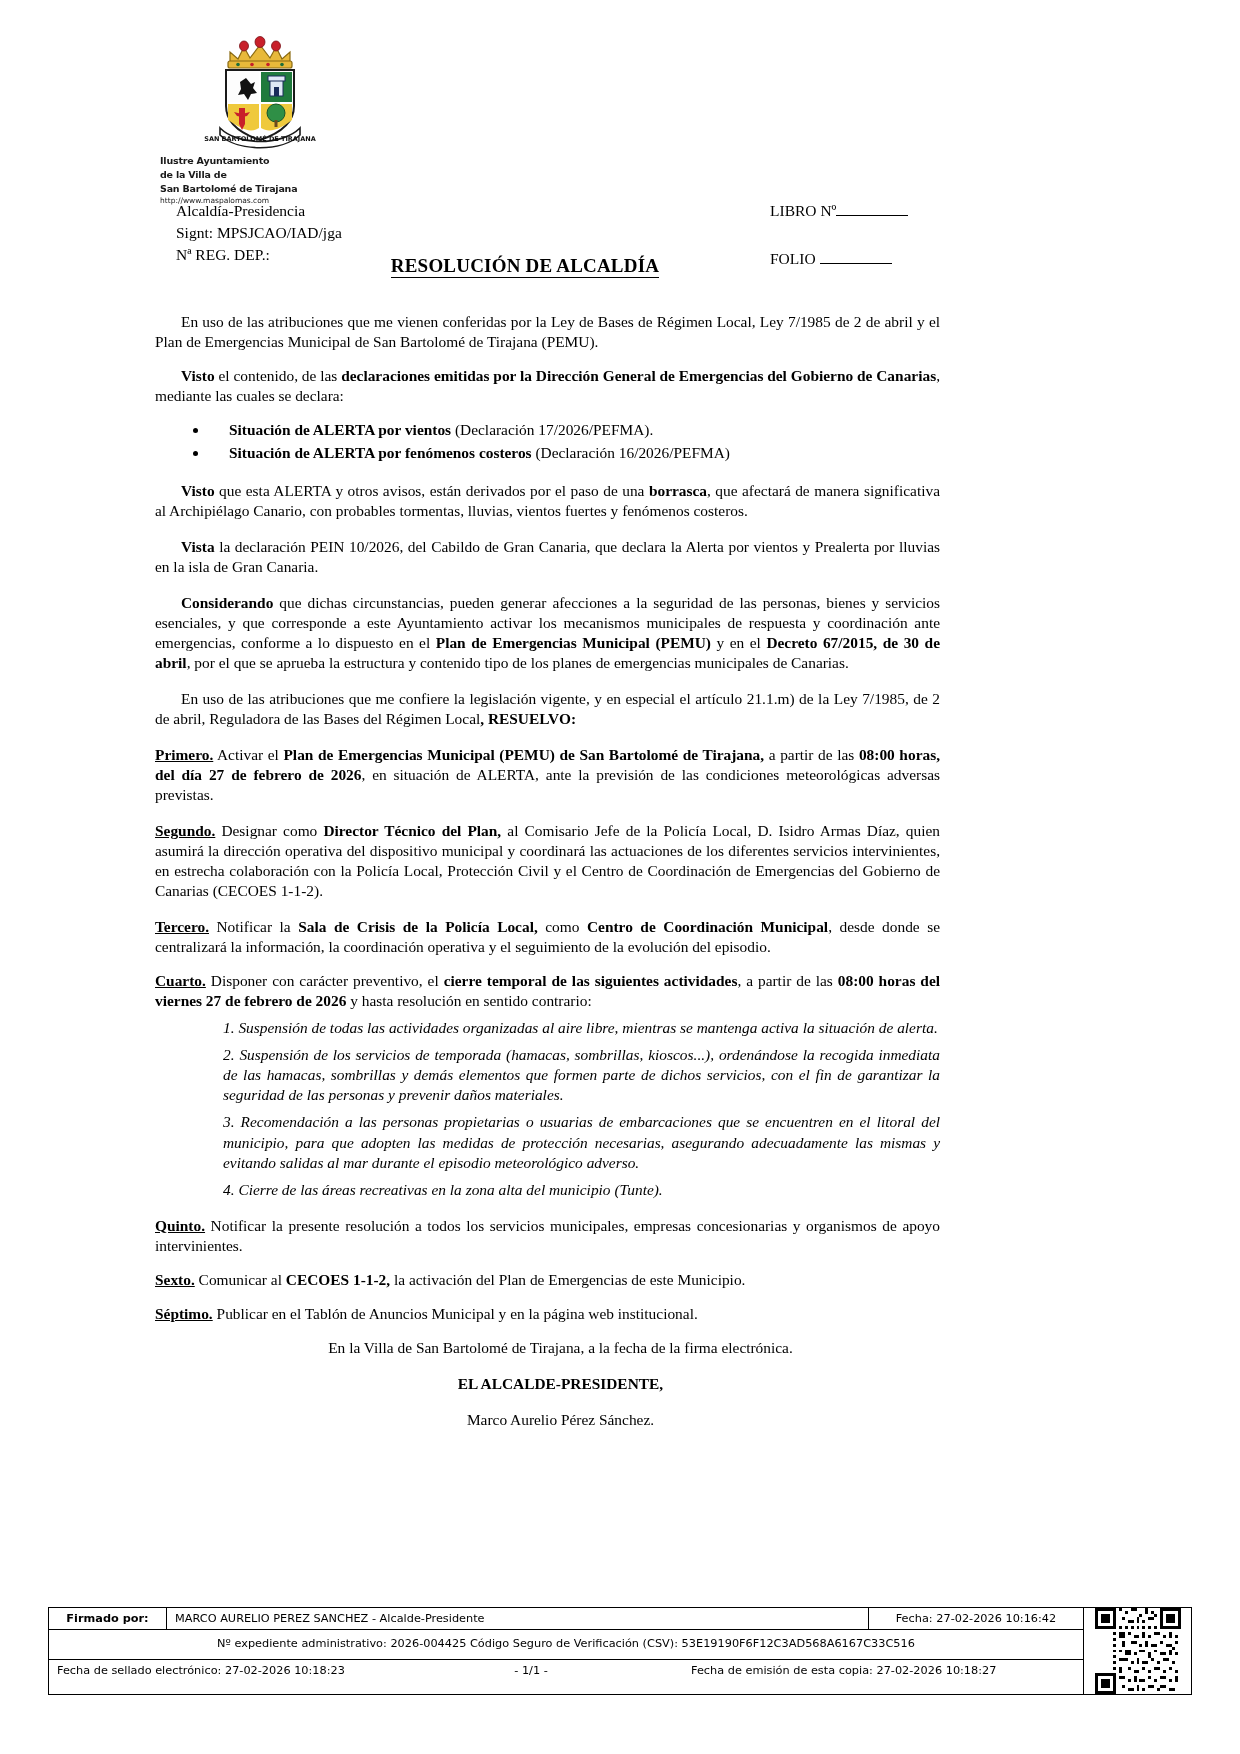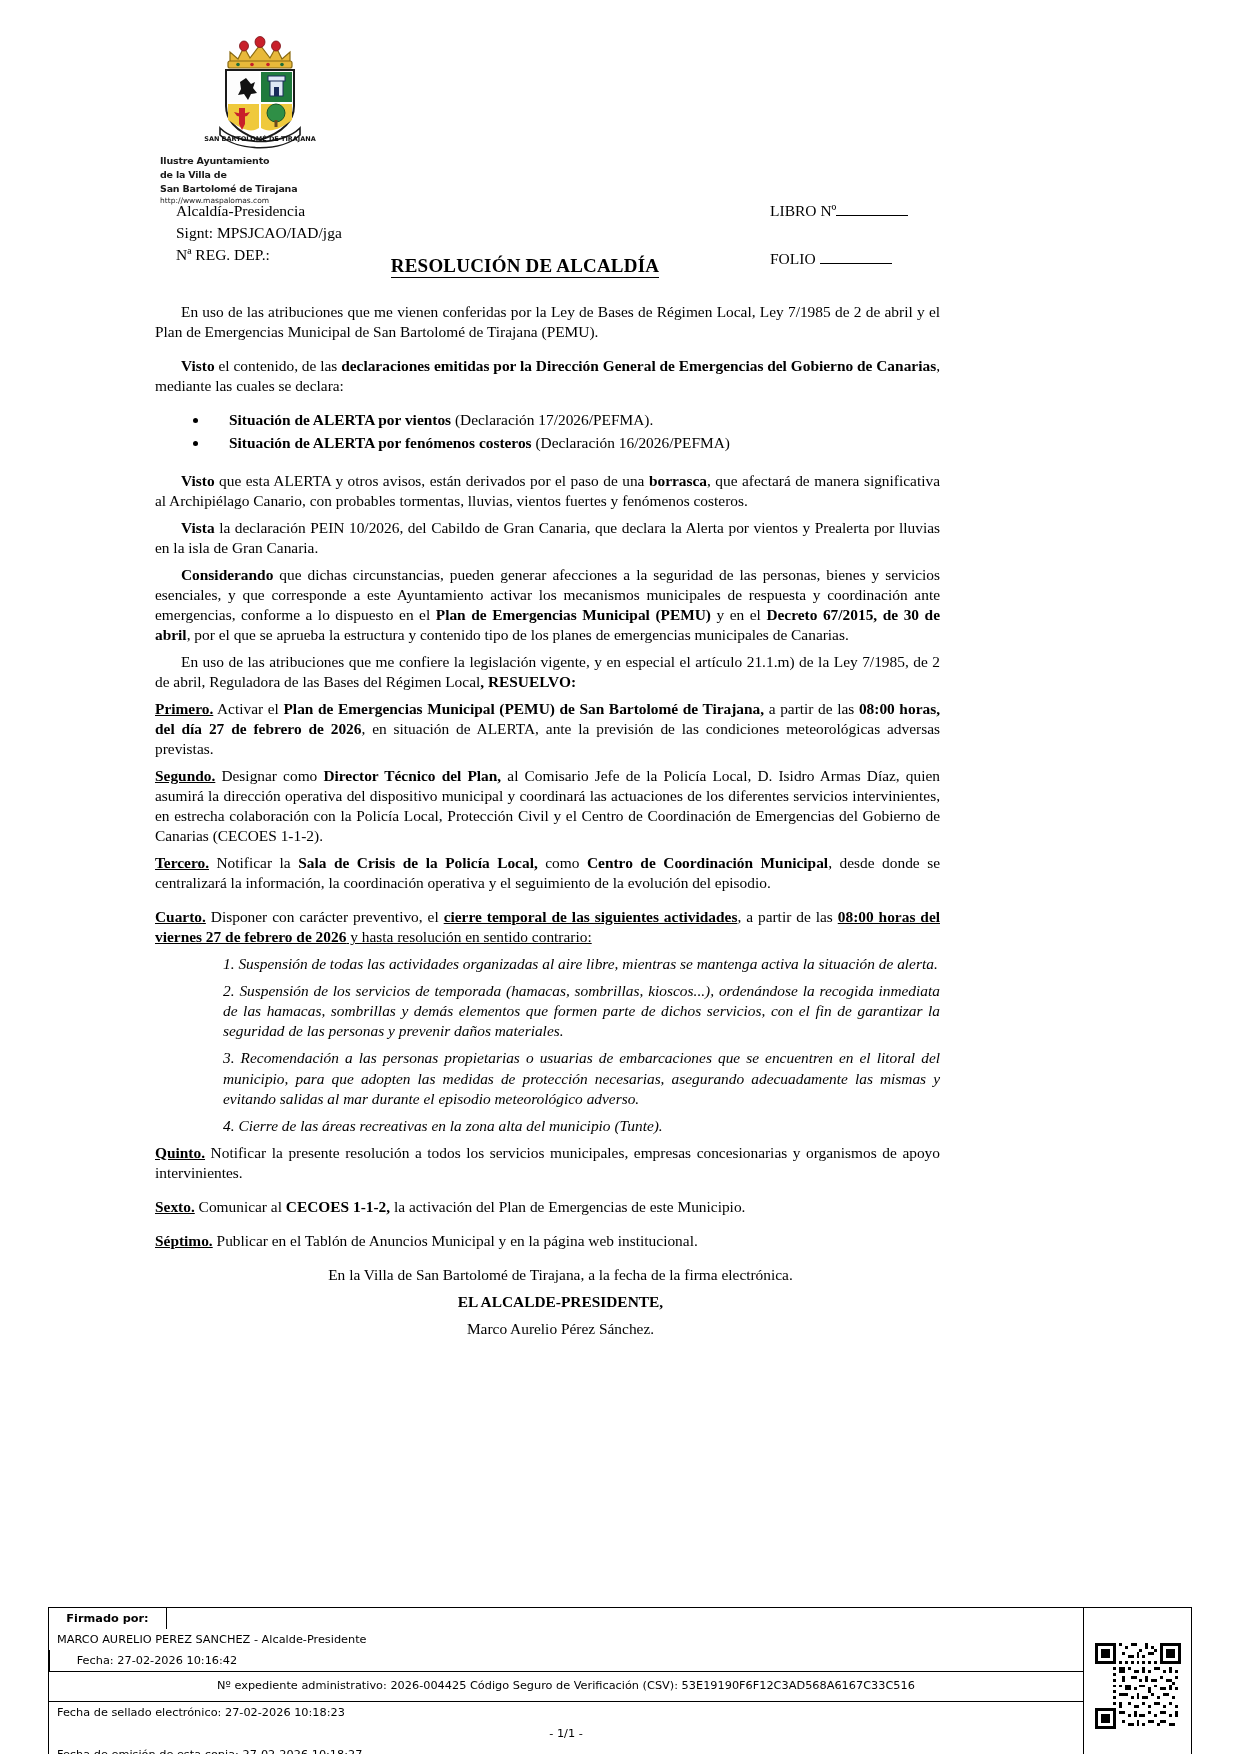--- a/index.html
+++ b/index.html
@@ -84,27 +84,27 @@
   .body-area {
     position: absolute;
     left: 155px;
     top: 296px;
     width: 785px;
     font-size: 15.4px;
     line-height: 1.30;
     text-align: justify;
   }
   .body-area p {
-    margin: 6px 0 7px 0;
+    margin: 16px 0 7px 0;
     text-indent: 26px;
   }
   .body-area p.noindent { text-indent: 0; }
   .body-area p.gap { margin-top: 14px; }
   b, strong { font-weight: bold; }
-  .u { text-decoration: underline; }
+  .u { }
   .ub { font-weight: bold; text-decoration: underline; }
 
   ul.decl {
     list-style: none;
     margin: 14px 0 18px 0;
     padding: 0 0 0 38px;
   }
   ul.decl li {
     position: relative;
     padding-left: 36px;
@@ -147,21 +147,21 @@
     display: flex;
     font-family: "DejaVu Sans", sans-serif;
     font-size: 11.3px;
     color: #000;
   }
   .footer-main {
     flex: 1 1 auto;
     border: 1.2px solid #000;
     box-sizing: border-box;
   }
-  .f-row { display: flex; flex-direction: column; }
+  .f-row { display: flex; }
   .f-row.top { border-bottom: 1.2px solid #000; }
   .f-row.bottom { border-top: 1.2px solid #000; }
   .f-cell {
     padding: 4px 8px;
     box-sizing: border-box;
     white-space: nowrap;
     overflow: hidden;
   }
   .f-signed-label {
     width: 118px;

